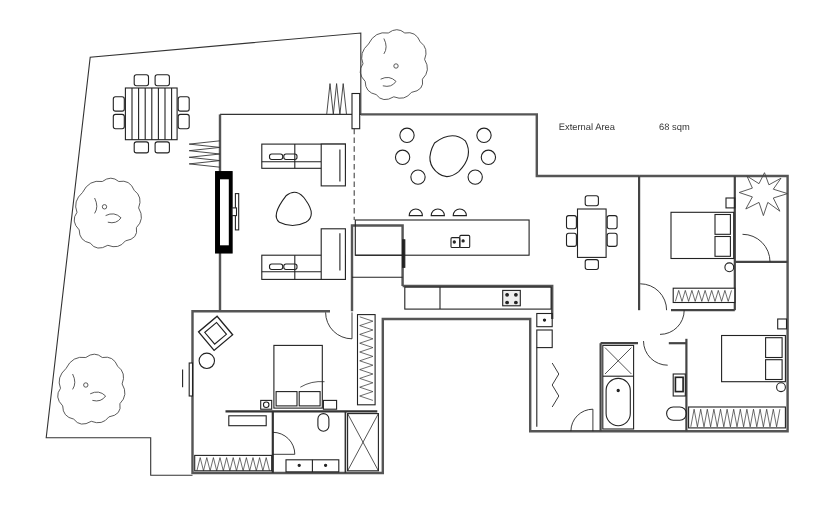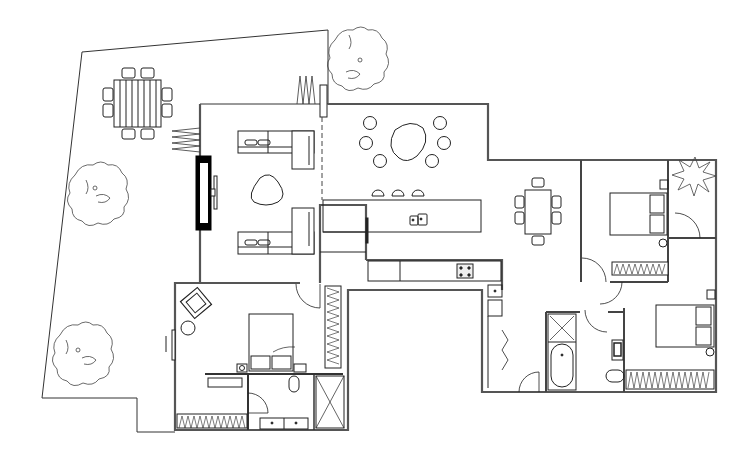--- a/index.html
+++ b/index.html
@@ -242,13 +242,17 @@
     <path d="M248,393 a20,20 0 0 1 20,20 l-20,0" stroke-width="0.8"></path>
   </g>
   <path d="M296,284 a24,24 0 0 0 24,24 l0,-24" stroke-width="0.8"></path>
   <g>
     <rect x="172" y="330" width="3" height="30" fill="#fff"></rect>
     <line x1="166" y1="336" x2="166" y2="352"></line>
   </g>
 </svg>
 
 <div class="area-table">
+  <div class="area-row">
+    <span>External Area</span>
+    <span class="area-val">68 sqm</span>
+  </div>
 </div>
 
 </body></html>

